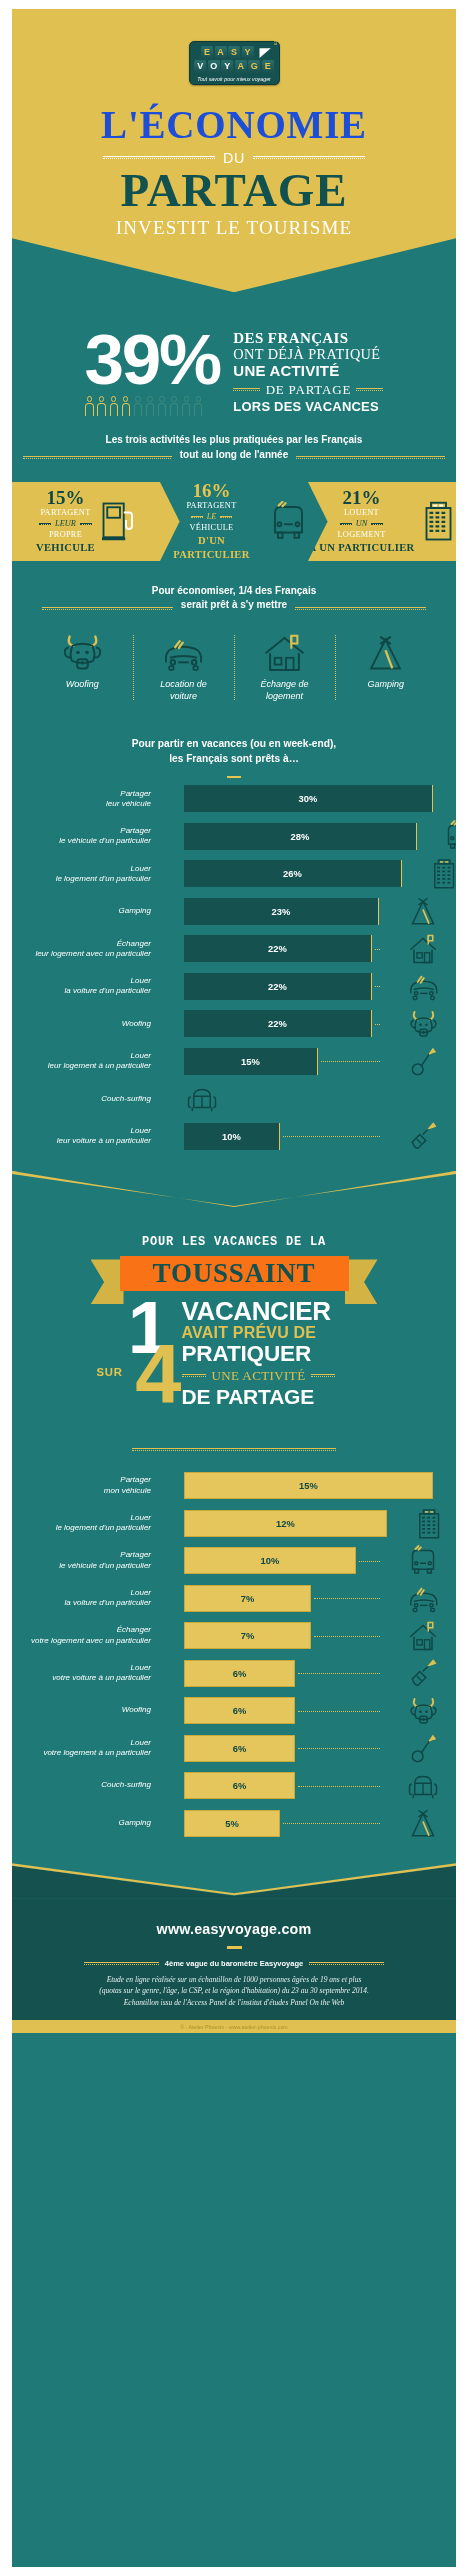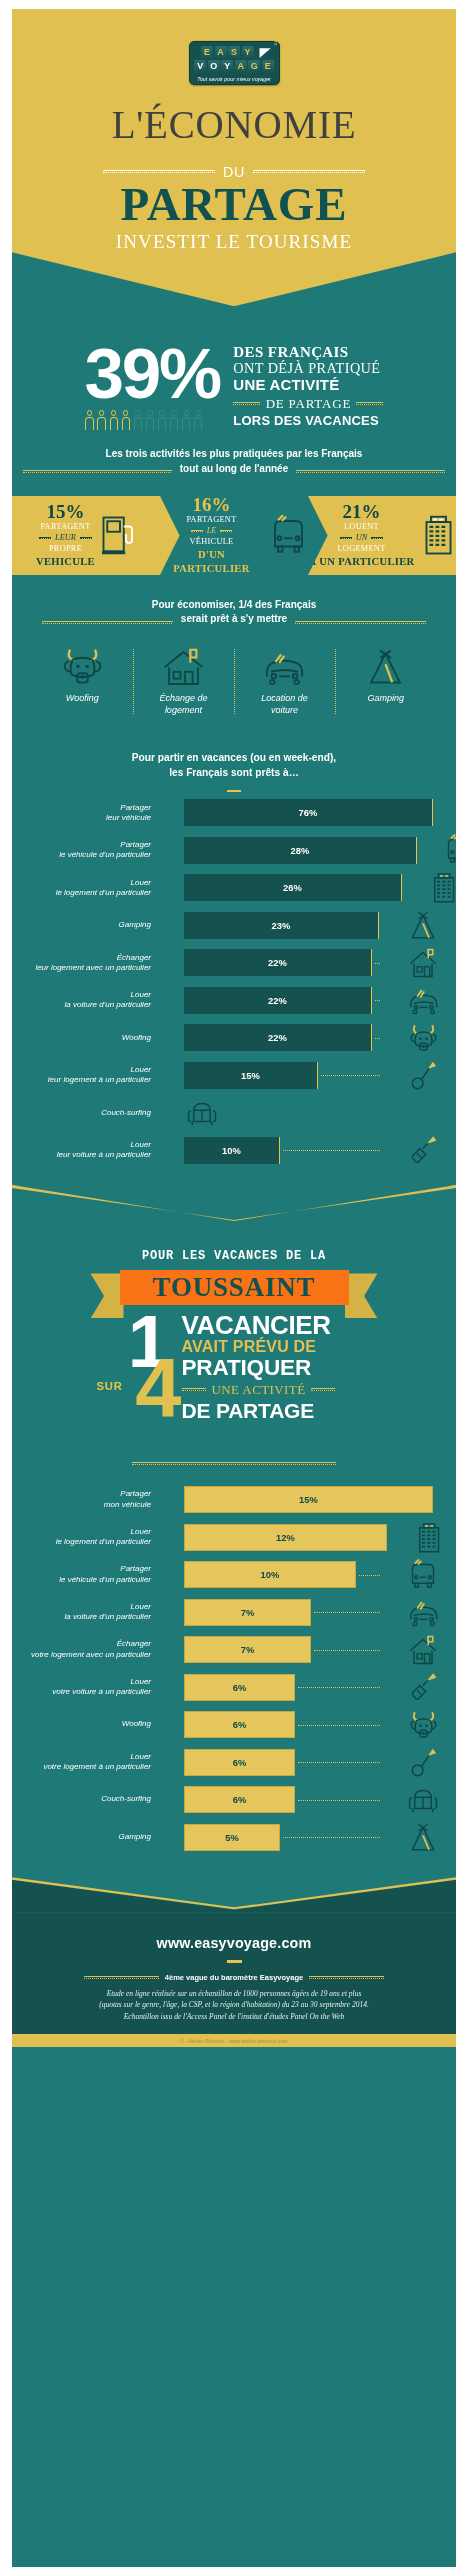--- a/index.html
+++ b/index.html
@@ -71,26 +71,26 @@
   }
   .logo .tag{
     position:absolute; left:0; right:0; bottom:2.3px;
     font-style:italic; font-size:5.3px; color:#ffffff;
     font-family:"Liberation Sans",sans-serif;
     text-align:center;
   }
 
   .t-econ{
     font-family:"Liberation Serif",serif;
-    font-weight:400;
+    font-weight:700;
     font-size:39px;
     letter-spacing:0.8px;
-    color:#404040;
+    color:#1d4ed8;
     line-height:1;
-    margin-bottom:20px;
+    margin-bottom:6px;
   }
   .du-row{
     display:flex; align-items:center; justify-content:center; gap:7.5px;
     margin-bottom:1.5px;
   }
   .du-row .ln{
     width:112px; height:3.8px;
     border-top:1.5px solid #ffffff;
     border-bottom:0.8px dotted #ffffff;
   }
@@ -600,50 +600,50 @@
                 <circle cx="37" cy="27" r="2.4" fill="#0e4746"></circle>
                 <rect x="24" y="36" width="14" height="12" rx="4" fill="none" stroke="#0e4746" stroke-width="2.6"></rect>
                 <line x1="31" y1="38" x2="31" y2="43" stroke="#0e4746" stroke-width="2.3"></line>
               </svg>
         </span>
         <div class="lbl">Woofing</div>
       </div>
       <div class="fouritem">
         <span>
           <svg width="47" height="41" viewBox="0 0 62 54" style="margin:0 auto">
-                <path d="M6 28 L31 8 L56 28" fill="none" stroke="#0e4746" stroke-width="2.6"></path>
-                <path d="M12 28 v22 h38 v-22" fill="none" stroke="#0e4746" stroke-width="2.6"></path>
-                <rect x="18" y="34" width="9" height="9" fill="none" stroke="#0e4746" stroke-width="2.4"></rect>
-                <rect x="33" y="34" width="10" height="16" fill="none" stroke="#0e4746" stroke-width="2.4"></rect>
-                <path d="M40 5 h8 v10 h-8 z" fill="none" stroke="#e0c050" stroke-width="2.6"></path>
-                <line x1="40" y1="5" x2="40" y2="22" stroke="#e0c050" stroke-width="2.6"></line>
-              </svg>
-        </span>
-        <div class="lbl" style="white-space:pre-line">Échange de
-logement</div>
-      </div>
-      <div class="fouritem">
-        <span>
-          <svg width="47" height="41" viewBox="0 0 62 54" style="margin:0 auto">
                 <path d="M8 40 q-2 -14 8 -18 q15 -5 30 0 q10 4 8 18" fill="none" stroke="#0e4746" stroke-width="2.6"></path>
                 <path d="M13 34 q18 -5 36 0" fill="none" stroke="#0e4746" stroke-width="2.6"></path>
                 <circle cx="17" cy="40" r="3" fill="none" stroke="#0e4746" stroke-width="2.6"></circle>
                 <circle cx="45" cy="40" r="3" fill="none" stroke="#0e4746" stroke-width="2.6"></circle>
                 <line x1="24" y1="40" x2="38" y2="40" stroke="#0e4746" stroke-width="2.6"></line>
                 <rect x="12" y="45" width="6" height="5" rx="2" fill="none" stroke="#0e4746" stroke-width="2.4"></rect>
                 <rect x="44" y="45" width="6" height="5" rx="2" fill="none" stroke="#0e4746" stroke-width="2.4"></rect>
                 <path d="M20 20 l6 -8 M25 21 l5 -7" stroke="#e0c050" stroke-width="3" stroke-linecap="round"></path>
               </svg>
         </span>
         <div class="lbl" style="white-space:pre-line">Location de
 voiture</div>
       </div>
       <div class="fouritem">
         <span>
           <svg width="47" height="41" viewBox="0 0 62 54" style="margin:0 auto">
+                <path d="M6 28 L31 8 L56 28" fill="none" stroke="#0e4746" stroke-width="2.6"></path>
+                <path d="M12 28 v22 h38 v-22" fill="none" stroke="#0e4746" stroke-width="2.6"></path>
+                <rect x="18" y="34" width="9" height="9" fill="none" stroke="#0e4746" stroke-width="2.4"></rect>
+                <rect x="33" y="34" width="10" height="16" fill="none" stroke="#0e4746" stroke-width="2.4"></rect>
+                <path d="M40 5 h8 v10 h-8 z" fill="none" stroke="#e0c050" stroke-width="2.6"></path>
+                <line x1="40" y1="5" x2="40" y2="22" stroke="#e0c050" stroke-width="2.6"></line>
+              </svg>
+        </span>
+        <div class="lbl" style="white-space:pre-line">Échange de
+logement</div>
+      </div>
+      <div class="fouritem">
+        <span>
+          <svg width="47" height="41" viewBox="0 0 62 54" style="margin:0 auto">
                 <path d="M31 10 L12 48 h38 z" fill="none" stroke="#0e4746" stroke-width="2.6"></path>
                 <path d="M24 6 L38 16 M38 6 L24 16" stroke="#0e4746" stroke-width="2.6"></path>
                 <path d="M31 24 L40 48" stroke="#e0c050" stroke-width="3"></path>
               </svg>
         </span>
         <div class="lbl">Gamping</div>
       </div>
     </div>
   </div>
 
@@ -651,21 +651,21 @@
     <div class="chart-hd">
       <span>Pour partir en vacances (ou en week-end),</span><br>
       <span>les Français sont prêts à…</span>
     </div>
     <div class="dash"></div>
     <div class="bars" id="chart1-bars">
           <div class="barrow">
             <div class="barlabel">Partager<br>leur véhicule</div>
             <div class="bartrack">
               <div class="bar teal" style="width: 249px;">
-                <span class="val">76%</span>
+                <span class="val">30%</span>
               </div>
               <span class="leader" style="left: 252px; right: 1.5px;"></span>
             </div>
             <div class="baricon">
               <svg width="27" height="32" viewBox="0 0 36 42">
                 <rect x="2" y="4" width="20" height="32" fill="none" stroke="#0e4746" stroke-width="2"></rect>
                 <rect x="6" y="8" width="12" height="10" fill="none" stroke="#0e4746" stroke-width="2"></rect>
                 <rect x="0" y="36" width="24" height="3" fill="#0e4746"></rect>
                 <path d="M22 13 h5 a3 3 0 0 1 3 3 v10 a3 3 0 0 1-6 0 v-6" fill="none" stroke="#e0c050" stroke-width="2"></path>
               </svg>

